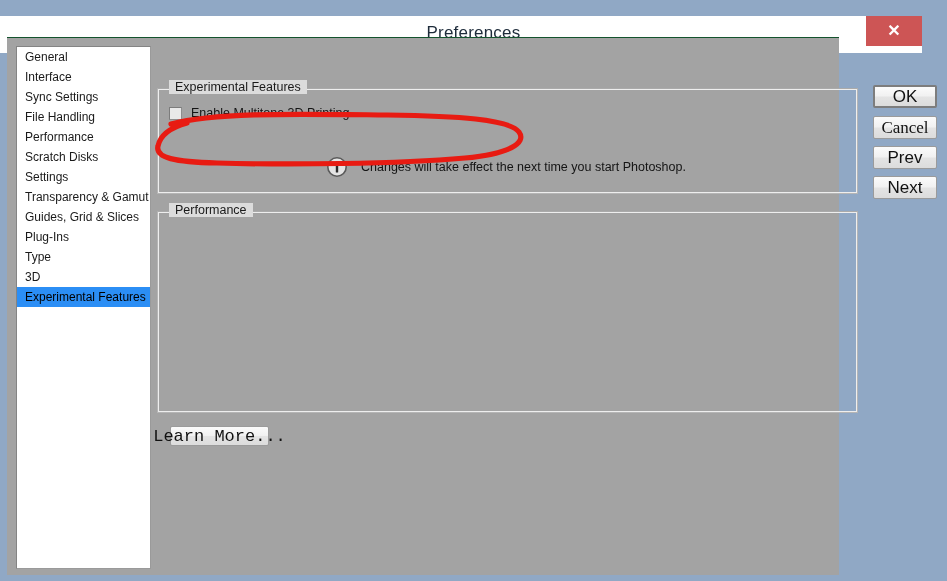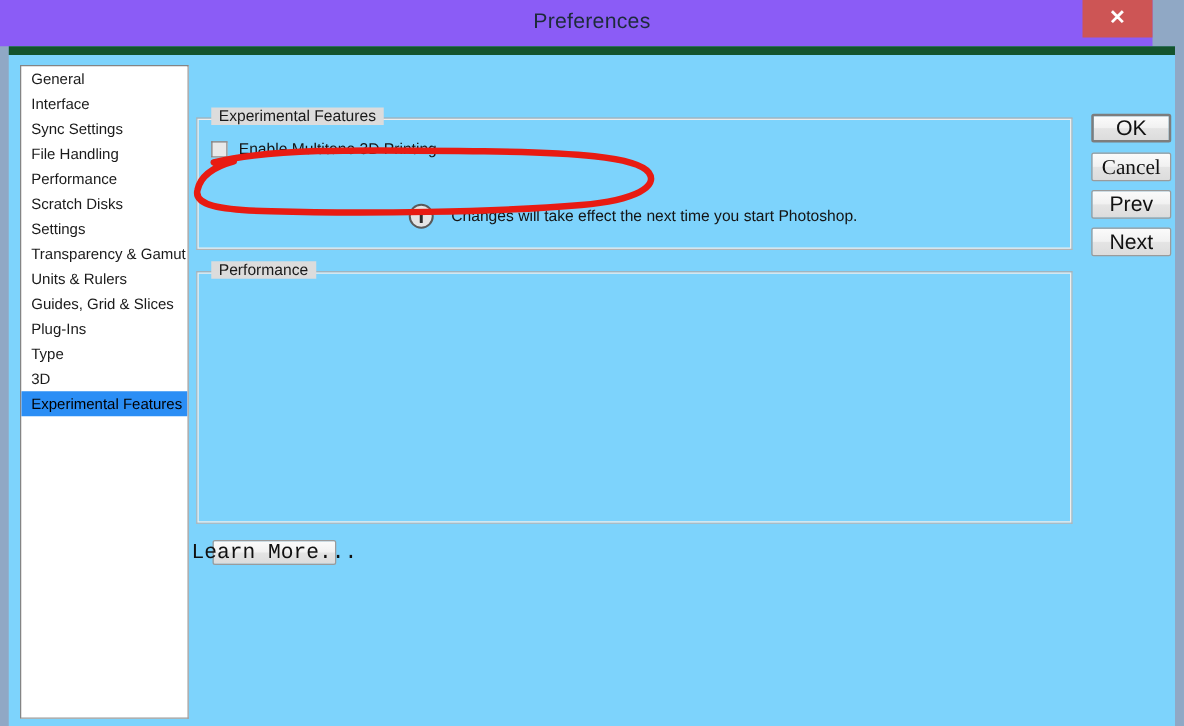--- a/index.html
+++ b/index.html
@@ -18,23 +18,23 @@
   
   .window {
     position: absolute;
     left: 0; top: 0;
     width: 947px; height: 581px;
     background: #90a8c5;
   }
 
   .titlebar {
     position: absolute;
-    left: 0; top: 0;
+    left: 0; top: 16px;
     width: 922px; height: 37px;
-    background: #8b5cf6;
+    background: #ffffff;
   }
   .title-text {
     position: absolute;
     left: 0; top: 7px;
     width: 947px;
     text-align: center;
     font-size: 17px;
     color: #1d2b3a;
     letter-spacing: .2px;
   }
@@ -53,23 +53,23 @@
     font-size: 16px;
     font-weight: bold;
     line-height: 1;
     font-family: "Liberation Sans", sans-serif;
   }
 
   
   .dialog-body {
     position: absolute;
     left: 7px; top: 37px;
-    width: 933px; height: 537px;
-    background: #7dd3fc;
-    border-top: 7px solid #14532d;
+    width: 832px; height: 537px;
+    background: #a3a3a3;
+    border-top: 1px solid #14532d;
   }
 
   
   .sidebar {
     position: absolute;
     left: 9px; top: 8px;
     width: 133px; height: 521px;
     background: #ffffff;
     border: 1px solid #9a9a9a;
     border-top-color: #848484;
@@ -218,21 +218,20 @@
 
     <div class="sidebar" id="sidebar-list">
         <div class="sidebar-item">General</div>
         <div class="sidebar-item">Interface</div>
         <div class="sidebar-item">Sync Settings</div>
         <div class="sidebar-item">File Handling</div>
         <div class="sidebar-item">Performance</div>
         <div class="sidebar-item">Scratch Disks</div>
         <div class="sidebar-item">Settings</div>
         <div class="sidebar-item">Transparency &amp; Gamut</div>
-        <div class="sidebar-item">Units &amp; Rulers</div>
         <div class="sidebar-item">Guides, Grid &amp; Slices</div>
         <div class="sidebar-item">Plug-Ins</div>
         <div class="sidebar-item">Type</div>
         <div class="sidebar-item">3D</div>
         <div class="sidebar-item selected">Experimental Features</div>
       </div>
 
     <div class="groupbox" id="group-experimental">
       <div class="gb-inner-highlight"></div>
       <div class="gb-title">Experimental Features</div>

